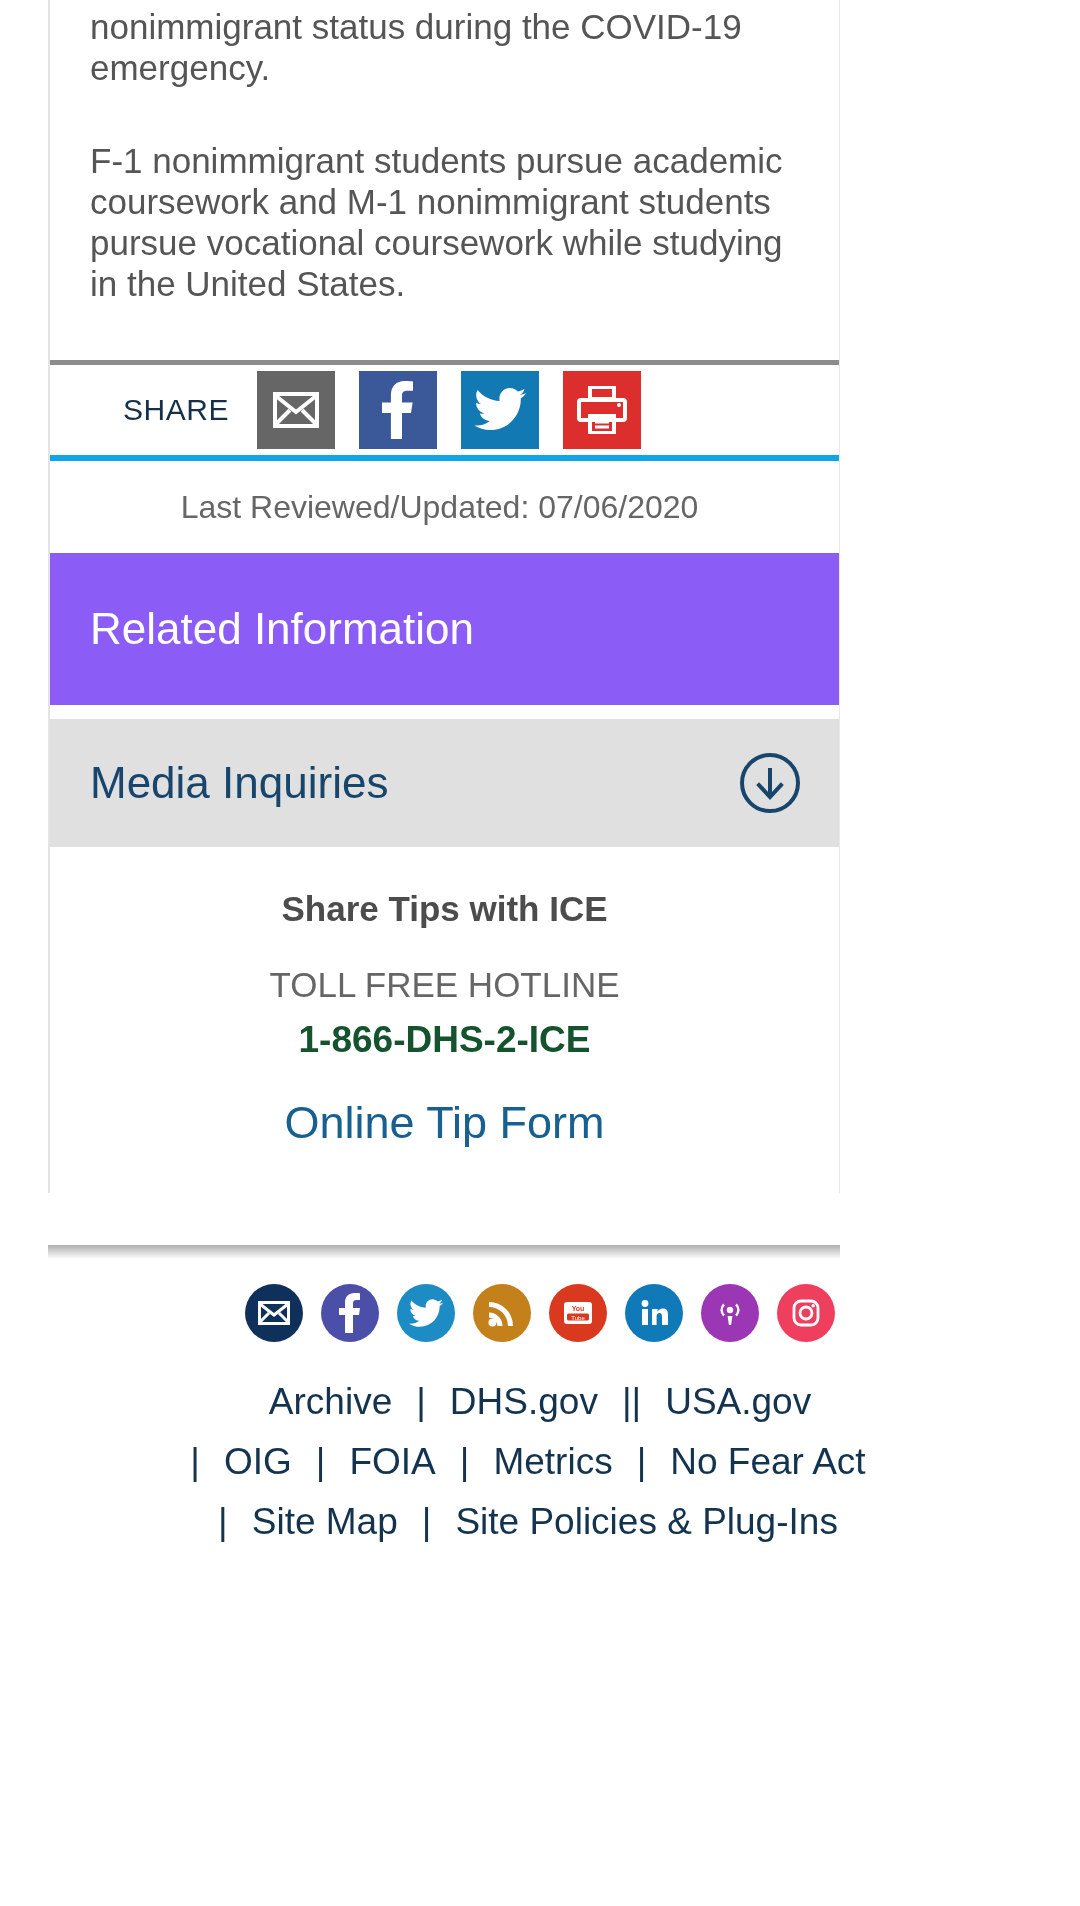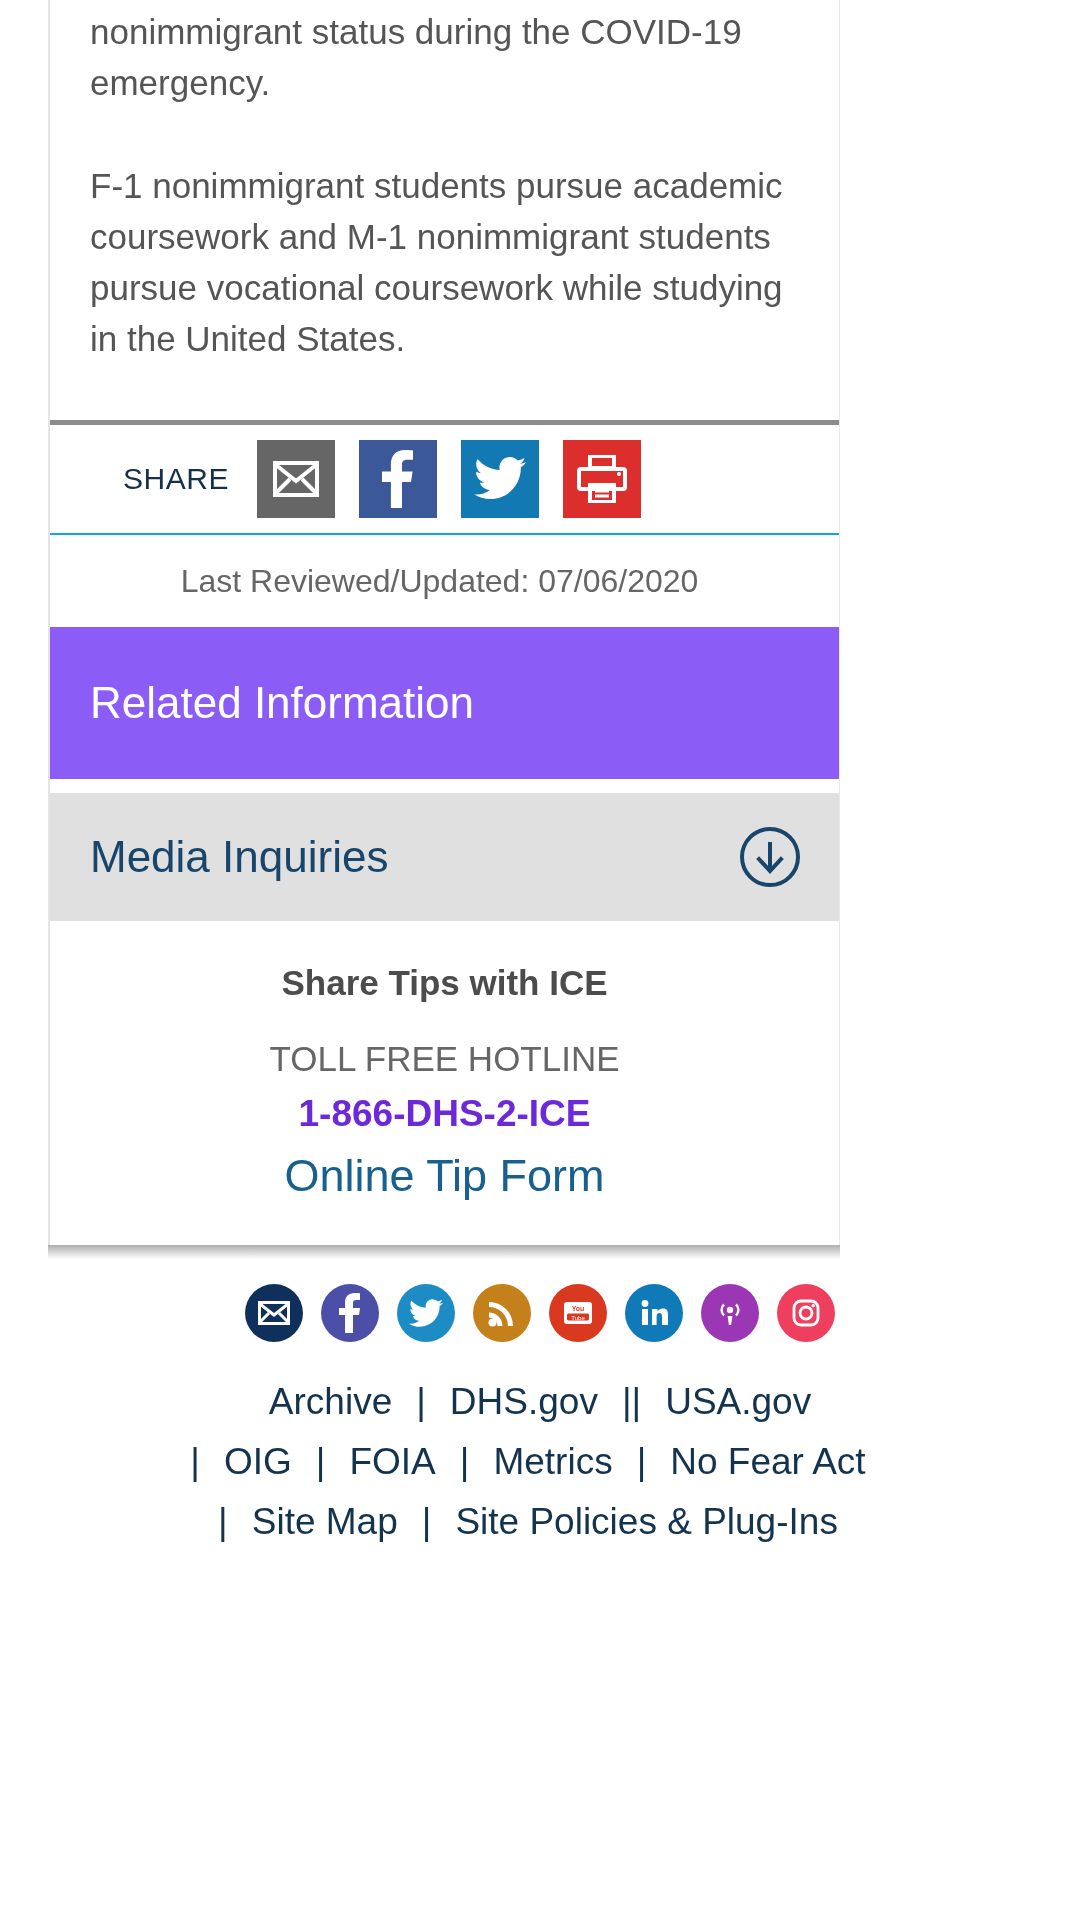--- a/index.html
+++ b/index.html
@@ -30,21 +30,21 @@
     border-right: 1px solid #e8e8e8;
   }
 
   .article-body {
     padding: 0 40px 0 40px;
   }
 
   .article-body p {
     color: #555555;
     font-size: 35px;
-    line-height: 51px;
+    line-height: 41px;
     font-family: "Liberation Sans", sans-serif;
     font-weight: 400;
   }
 
   .article-body p.first { padding-top: 6px; }
   .article-body p.second { padding-top: 52px; }
 
   .body-spacer { height: 56px; }
 
   
@@ -52,23 +52,23 @@
     height: 5px;
     background: #8c8c8c;
     margin: 0 0 0 0;
     width: 100%;
   }
 
   .share-row {
     display: flex;
     align-items: center;
     justify-content: center;
-    height: 110px;
-    background: #ffffff;
-    border-bottom: 2px solid #0ea5e9;
+    height: 96px;
+    background: #ffffff;
+    border-bottom: 6px solid #0ea5e9;
     padding-right: 125px;
   }
 
   .share-label {
     color: #16304a;
     font-size: 30px;
     letter-spacing: 0.5px;
     font-weight: 400;
     margin-right: 28px;
     font-family: "Liberation Sans", sans-serif;
@@ -154,25 +154,25 @@
     margin-bottom: 36px;
   }
   .tips-hotline {
     color: #666666;
     font-size: 35px;
     font-weight: 400;
     font-family: Liberation Sans, sans-serif;
     margin-bottom: 14px;
   }
   .tips-number {
-    color: #6d28d9;
+    color: #14532d;
     font-size: 37px;
     font-weight: 700;
     font-family: "Liberation Sans", sans-serif;
-    margin-bottom: 15px;
+    margin-bottom: 36px;
     display: inline-block;
     text-decoration: none;
   }
   .tips-link {
     color: #17608f;
     font-size: 45px;
     font-weight: 400;
     font-family: "Liberation Sans", sans-serif;
     text-decoration: none;
     display: inline-block;

